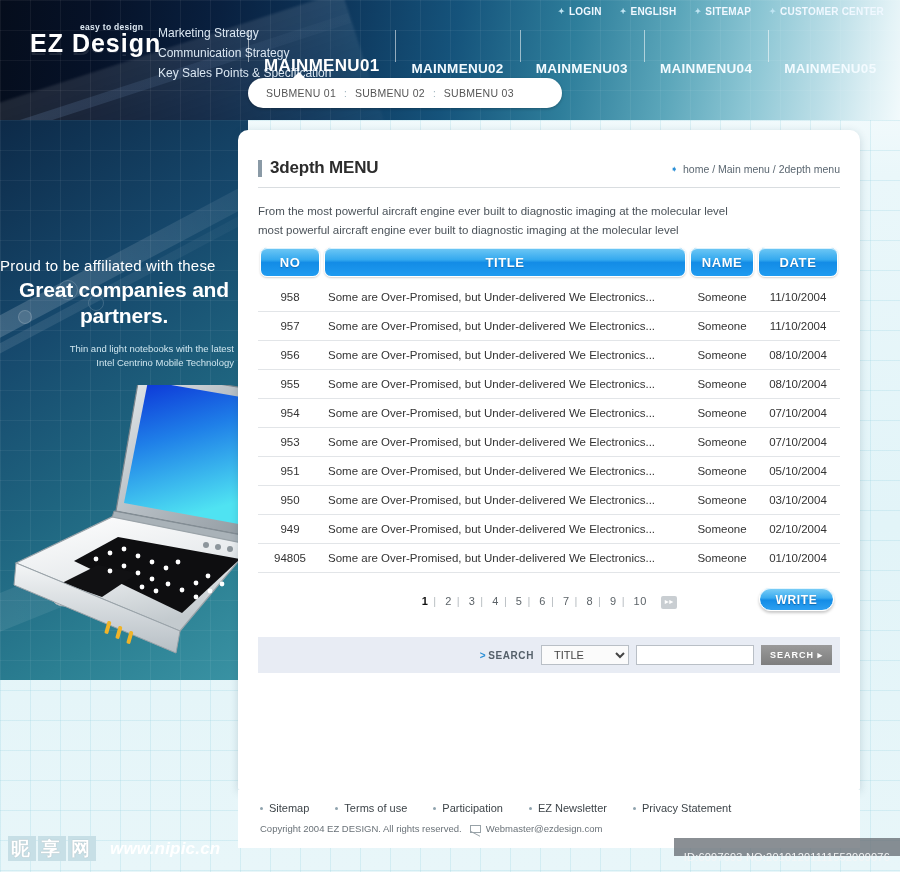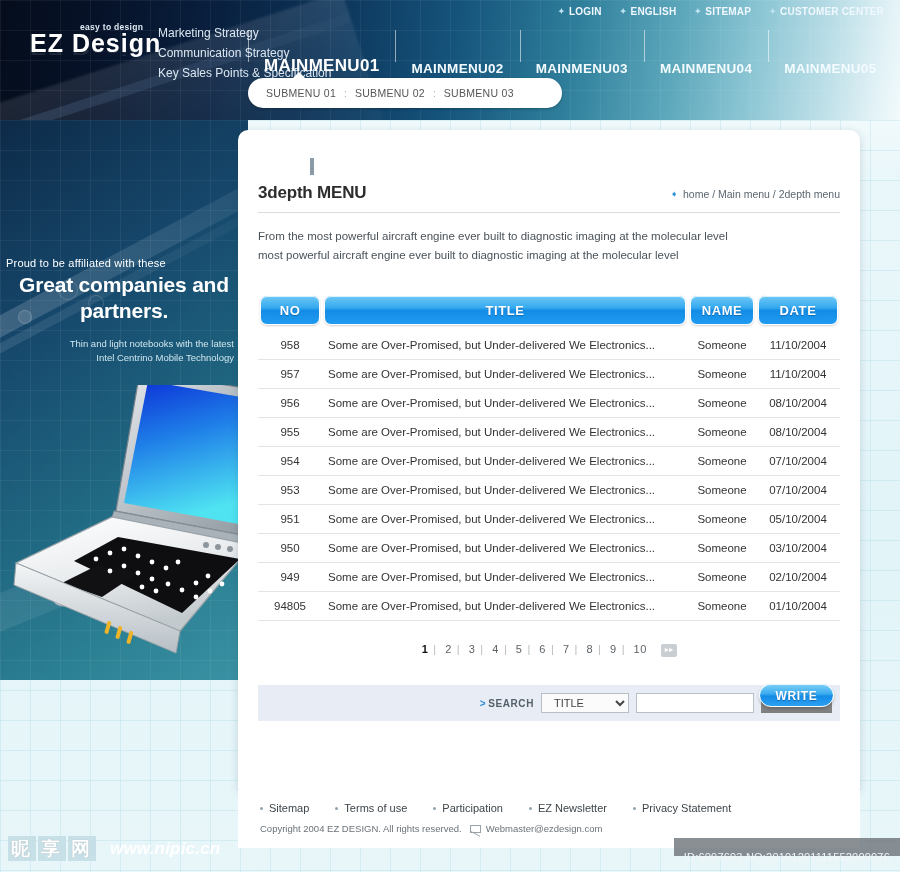--- a/index.html
+++ b/index.html
@@ -143,22 +143,22 @@
   }
   #leftvis .band3{
     position:absolute; left:-120px; top:430px; width:460px; height:36px;
     background:linear-gradient(90deg, rgba(255,255,255,.10), rgba(255,255,255,.01));
     transform:rotate(-22deg);
   }
   .circ{ position:absolute; border:1px solid rgba(255,255,255,.16); border-radius:50%; }
 
   #promo{ position:absolute; left:0; top:137px; width:248px; }
   .promo1{
-    font-size:11px; color:#ffffff; font-weight:normal; letter-spacing:.2px;
-    text-align:left; padding-left:6px; line-height:1.2;
+    font-size:15px; color:#ffffff; font-weight:normal; letter-spacing:.2px;
+    text-align:left; line-height:1.2;
   }
   .promo2{
     font-size:21px; color:#ffffff; font-weight:bold; letter-spacing:-.2px;
     text-align:center; margin-top:2px; line-height:1.25;
   }
   .promo3{
     margin-top:12px; text-align:right; padding-right:14px;
     color:#cfe6ef; font-size:9.5px; line-height:1.5;
   }
 
@@ -167,31 +167,31 @@
 
   
   #panel{
     position:absolute; left:238px; top:130px; width:622px; height:660px;
     background:#ffffff; border-radius:10px 10px 2px 2px;
     box-shadow:0 2px 8px rgba(25,60,85,.18);
   }
   #panel-inner{ padding:28px 20px 0 20px; }
 
   .title-row{ display:flex; align-items:flex-end; justify-content:space-between; }
-  .ptitle{ display:flex; align-items:center; gap:8px;flex-direction:column; }
+  .ptitle{ display:flex; align-items:center; gap:8px; }
   .ptitle .bar{ width:4px; height:17px; background:#8a9aa6; display:inline-block; }
   .ptitle .t{ font-size:17px; font-weight:bold; color:#2c2c2c; letter-spacing:-.2px; }
   .crumb{ display:flex; align-items:center; gap:5px; font-size:10.5px; color:#5a6670; padding-bottom:3px; }
   .crumb .ar{ color:#2b8fd6; font-size:9px; }
   .rule{ height:1px; background:#d9dde0; margin-top:9px; }
 
   .lead{ margin-top:14px; font-size:11.5px; color:#4a5259; line-height:1.65; }
 
   
-  table#list{ width:100%; border-collapse:collapse; margin-top:30px; table-layout:fixed; }
+  table#list{ width:100%; border-collapse:collapse; margin-top:7px; table-layout:fixed; }
   table#list thead th{ padding:0 2px 6px 2px; }
   .hbtn{
     display:block; height:30px; line-height:30px; text-align:center;
     color:#ffffff; font-weight:bold; font-size:13px; letter-spacing:.6px;
     border-radius:7px; cursor:pointer;
     background:linear-gradient(180deg,#6fc8f5 0%,#34a9ef 42%,#138ce6 52%,#1f9bf0 100%);
     border:1px solid #ffffff;
     box-shadow:inset 0 1px 0 rgba(255,255,255,.75), 0 1px 2px rgba(0,0,0,.18);
     text-shadow:0 1px 1px rgba(0,40,80,.35);
   }
@@ -220,21 +220,20 @@
   }
   .write{
     position:absolute; right:6px; top:-4px;
     width:75px; height:24px; line-height:24px; text-align:center;
     color:#fff; font-weight:bold; font-size:12px; letter-spacing:.7px;
     border-radius:12px; cursor:pointer;
     background:linear-gradient(180deg,#7fd0f7 0%,#3aabef 45%,#138ce6 55%,#2da0f1 100%);
     border:1px solid #ffffff;
     box-shadow:inset 0 1px 0 rgba(255,255,255,.8), 0 2px 3px rgba(0,0,0,.22);
     text-shadow:0 1px 1px rgba(0,40,80,.4);
-    margin-top:48px;
   }
 
   
   #searchbar{
     margin-top:16px; height:36px; background:#e8ecf4;
     display:flex; align-items:center; justify-content:flex-end;
     padding-right:8px; gap:7px;
   }
   .slabel{ font-size:10px; font-weight:bold; color:#55606a; letter-spacing:.6px; }
   .slabel .gt{ color:#2b8fd6; margin-right:2px; }

